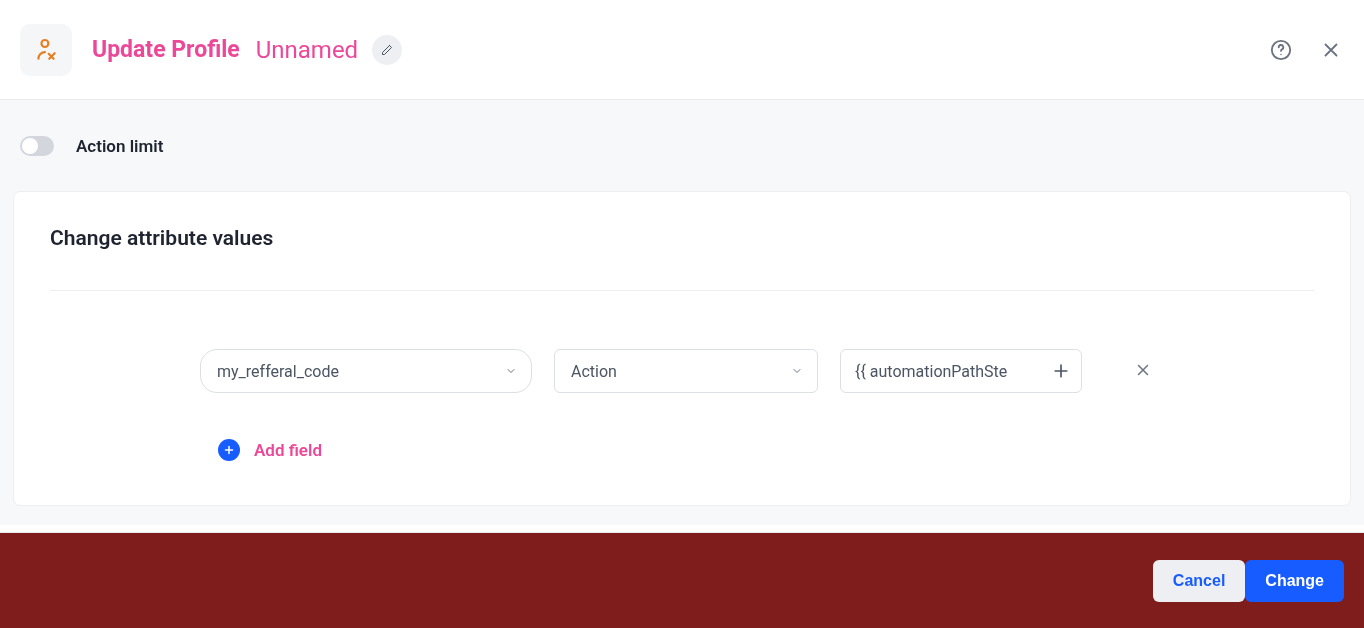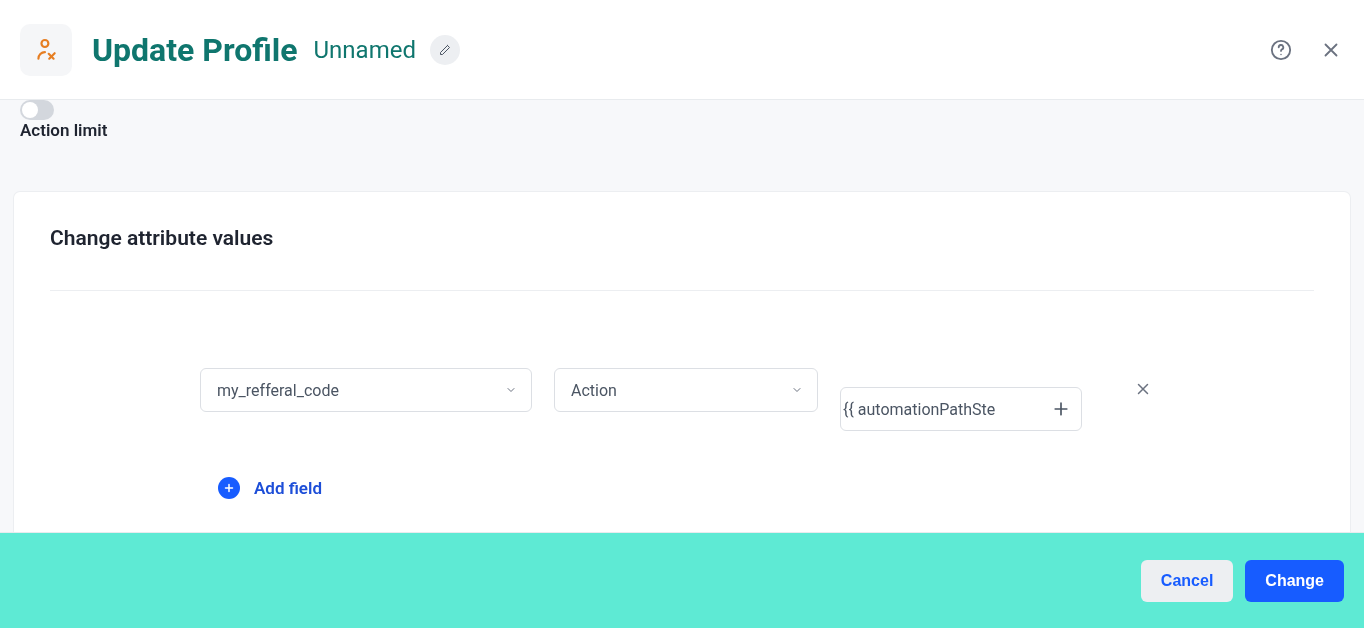--- a/index.html
+++ b/index.html
@@ -36,29 +36,29 @@
       justify-content: center;
       margin-right: 20px;
     }
 
     .icon-badge svg {
       width: 26px;
       height: 26px;
     }
 
     .title {
-      font-size: 32px;
+      font-size: 23px;
       font-weight: 700;
-      color: #0f766e;
+      color: #ec4899;
     }
 
     .subtitle {
       font-size: 24px;
       font-weight: 400;
-      color: #0f766e;
+      color: #ec4899;
       margin-left: 16px;
     }
 
     .edit-btn {
       width: 30px;
       height: 30px;
       margin-left: 14px;
       border-radius: 50%;
       background: #edeff2;
       display: flex;
@@ -98,23 +98,23 @@
     }
 
     
     .body-area {
       background: #f7f8fa;
       padding: 0 2px 20px 2px;
     }
 
     .limit-row {
       display: flex;
+      align-items: center;
       height: 92px;
       padding-left: 18px;
-      flex-direction: column;
     }
 
     .toggle {
       width: 34px;
       height: 20px;
       background: #d3d7dd;
       border-radius: 99px;
       position: relative;
       cursor: pointer;
       margin-right: 22px;
@@ -171,20 +171,21 @@
       align-items: center;
       padding: 0 40px 0 16px;
       font-size: 16px;
       color: #4b5563;
       cursor: pointer;
       background: #ffffff;
     }
 
     .sel-w1 {
       width: 332px;
+      border-radius: 17px;
     }
 
     .sel-w2 {
       width: 264px;
     }
 
     .sel .chev {
       position: absolute;
       right: 14px;
       width: 12px;
@@ -192,27 +193,26 @@
     }
 
     .val-field {
       position: relative;
       width: 242px;
       height: 44px;
       border: 1px solid #dcdfe4;
       border-radius: 6px;
       display: flex;
       align-items: center;
-      padding: 0 40px 0 2px;
+      padding: 0 40px 0 14px;
       font-size: 16px;
       color: #4b5563;
       background: #ffffff;
       overflow: hidden;
       white-space: nowrap;
-      margin-top: 38px;
     }
 
     .val-field .plus {
       position: absolute;
       right: 10px;
       width: 20px;
       height: 20px;
       color: #4b5563;
       cursor: pointer;
     }
@@ -251,37 +251,36 @@
     }
 
     .add-circle svg {
       width: 12px;
       height: 12px;
     }
 
     .add-label {
       font-size: 17px;
       font-weight: 600;
-      color: #1d4ed8;
+      color: #ec4899;
     }
 
     
     .footer {
       position: fixed;
       bottom: 0;
       left: 0;
       width: 1364px;
       height: 96px;
       display: flex;
       align-items: center;
       justify-content: flex-end;
       padding-right: 20px;
-      gap: 12px;
       border-top: 1px solid #e8ebee;
-      background: #5eead4;
+      background: #7f1d1d;
     }
 
     .btn {
       height: 42px;
       padding: 0 20px;
       border-radius: 6px;
       font-size: 16px;
       font-weight: 600;
       cursor: pointer;
       display: flex;

